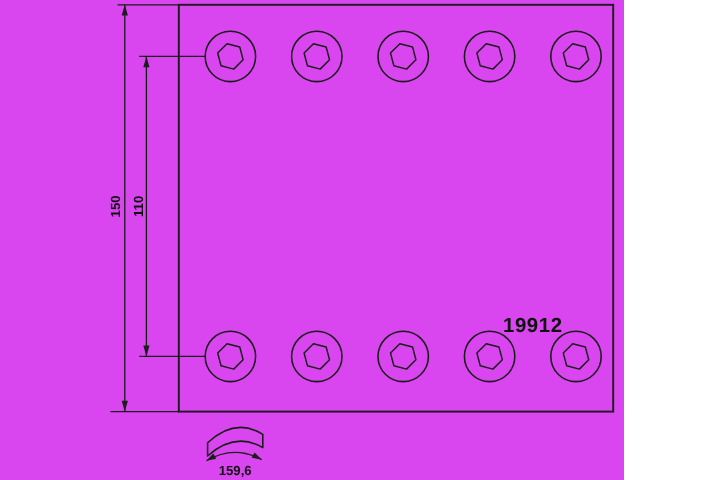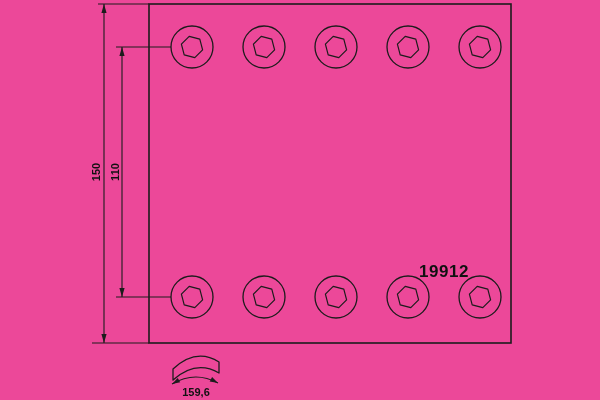--- a/index.html
+++ b/index.html
@@ -3,23 +3,23 @@
 <meta charset="utf-8">
 <style>
   html, body {
     margin: 0;
     padding: 0;
     background: #ffffff;
     font-family: "Liberation Sans", sans-serif;
   }
   .canvas {
     position: relative;
-    width: 600px;
+    width: 520px;
     height: 400px;
-    background: #ec4899;
+    background: #d946ef;
     overflow: hidden;
   }
   svg { display: block; }
   .outline {
     fill: none;
     stroke: #1c1c1c;
     stroke-width: 1.6;
   }
   .hole-outer {
     fill: none;

